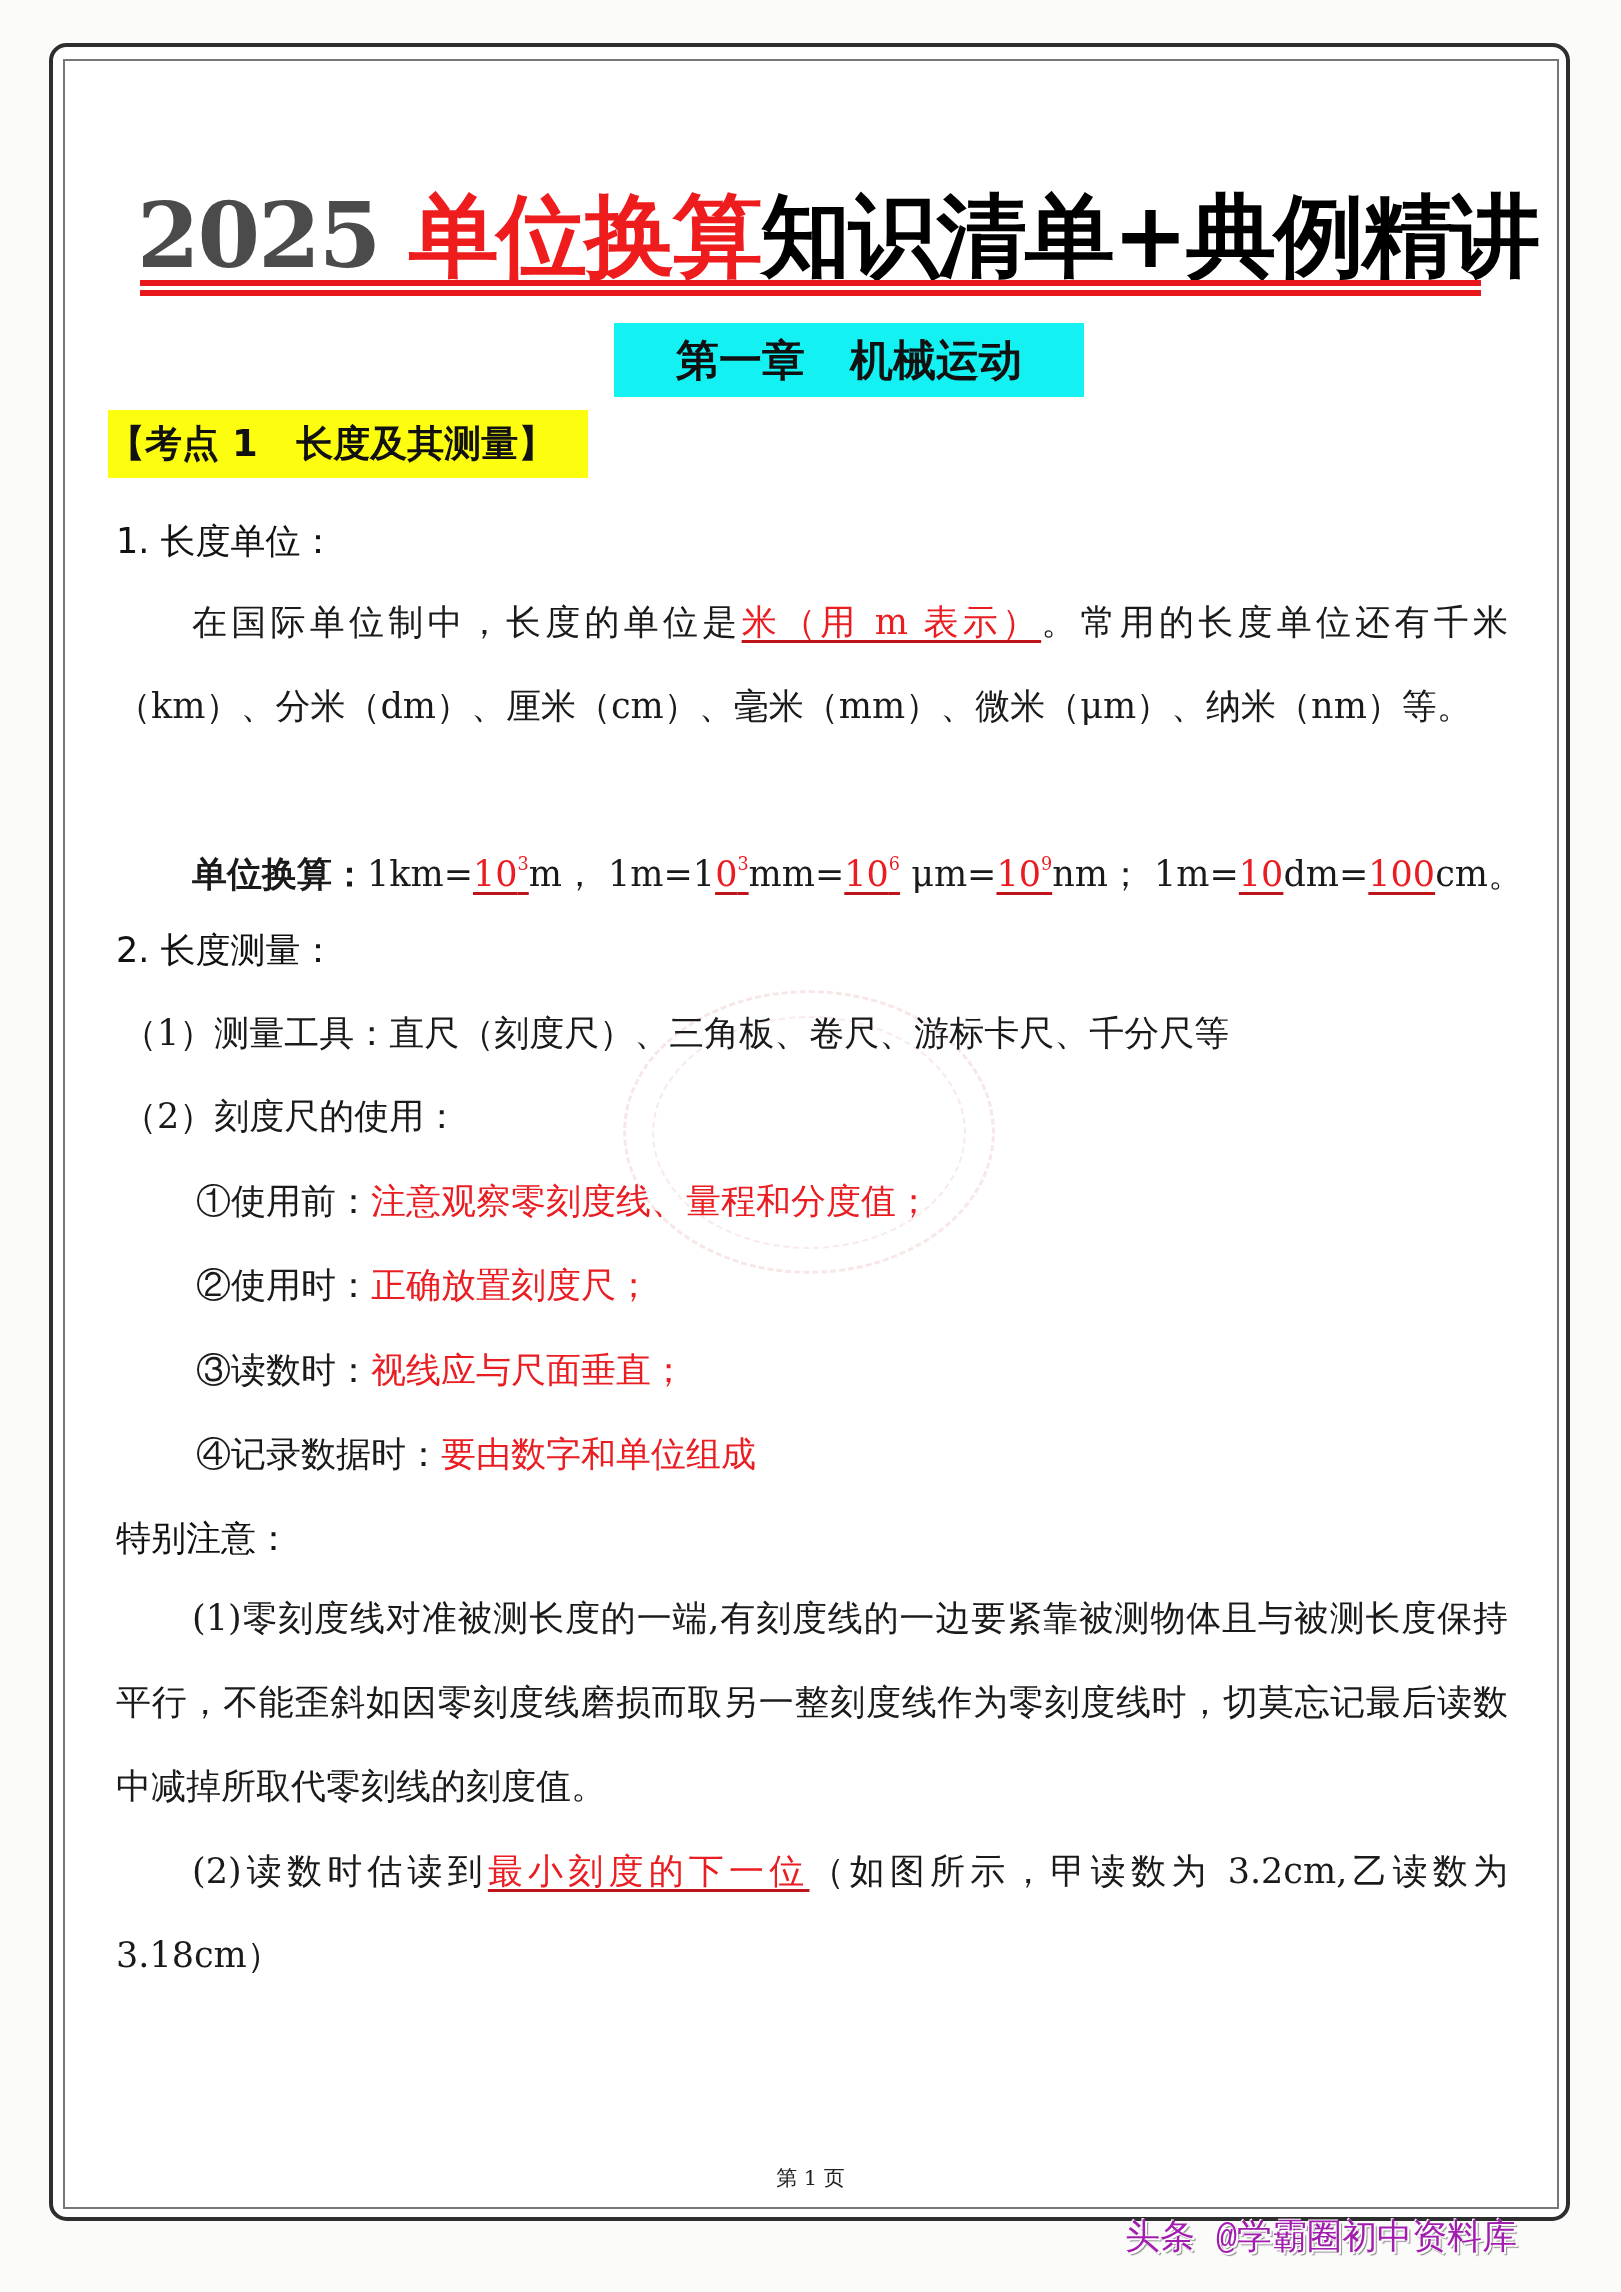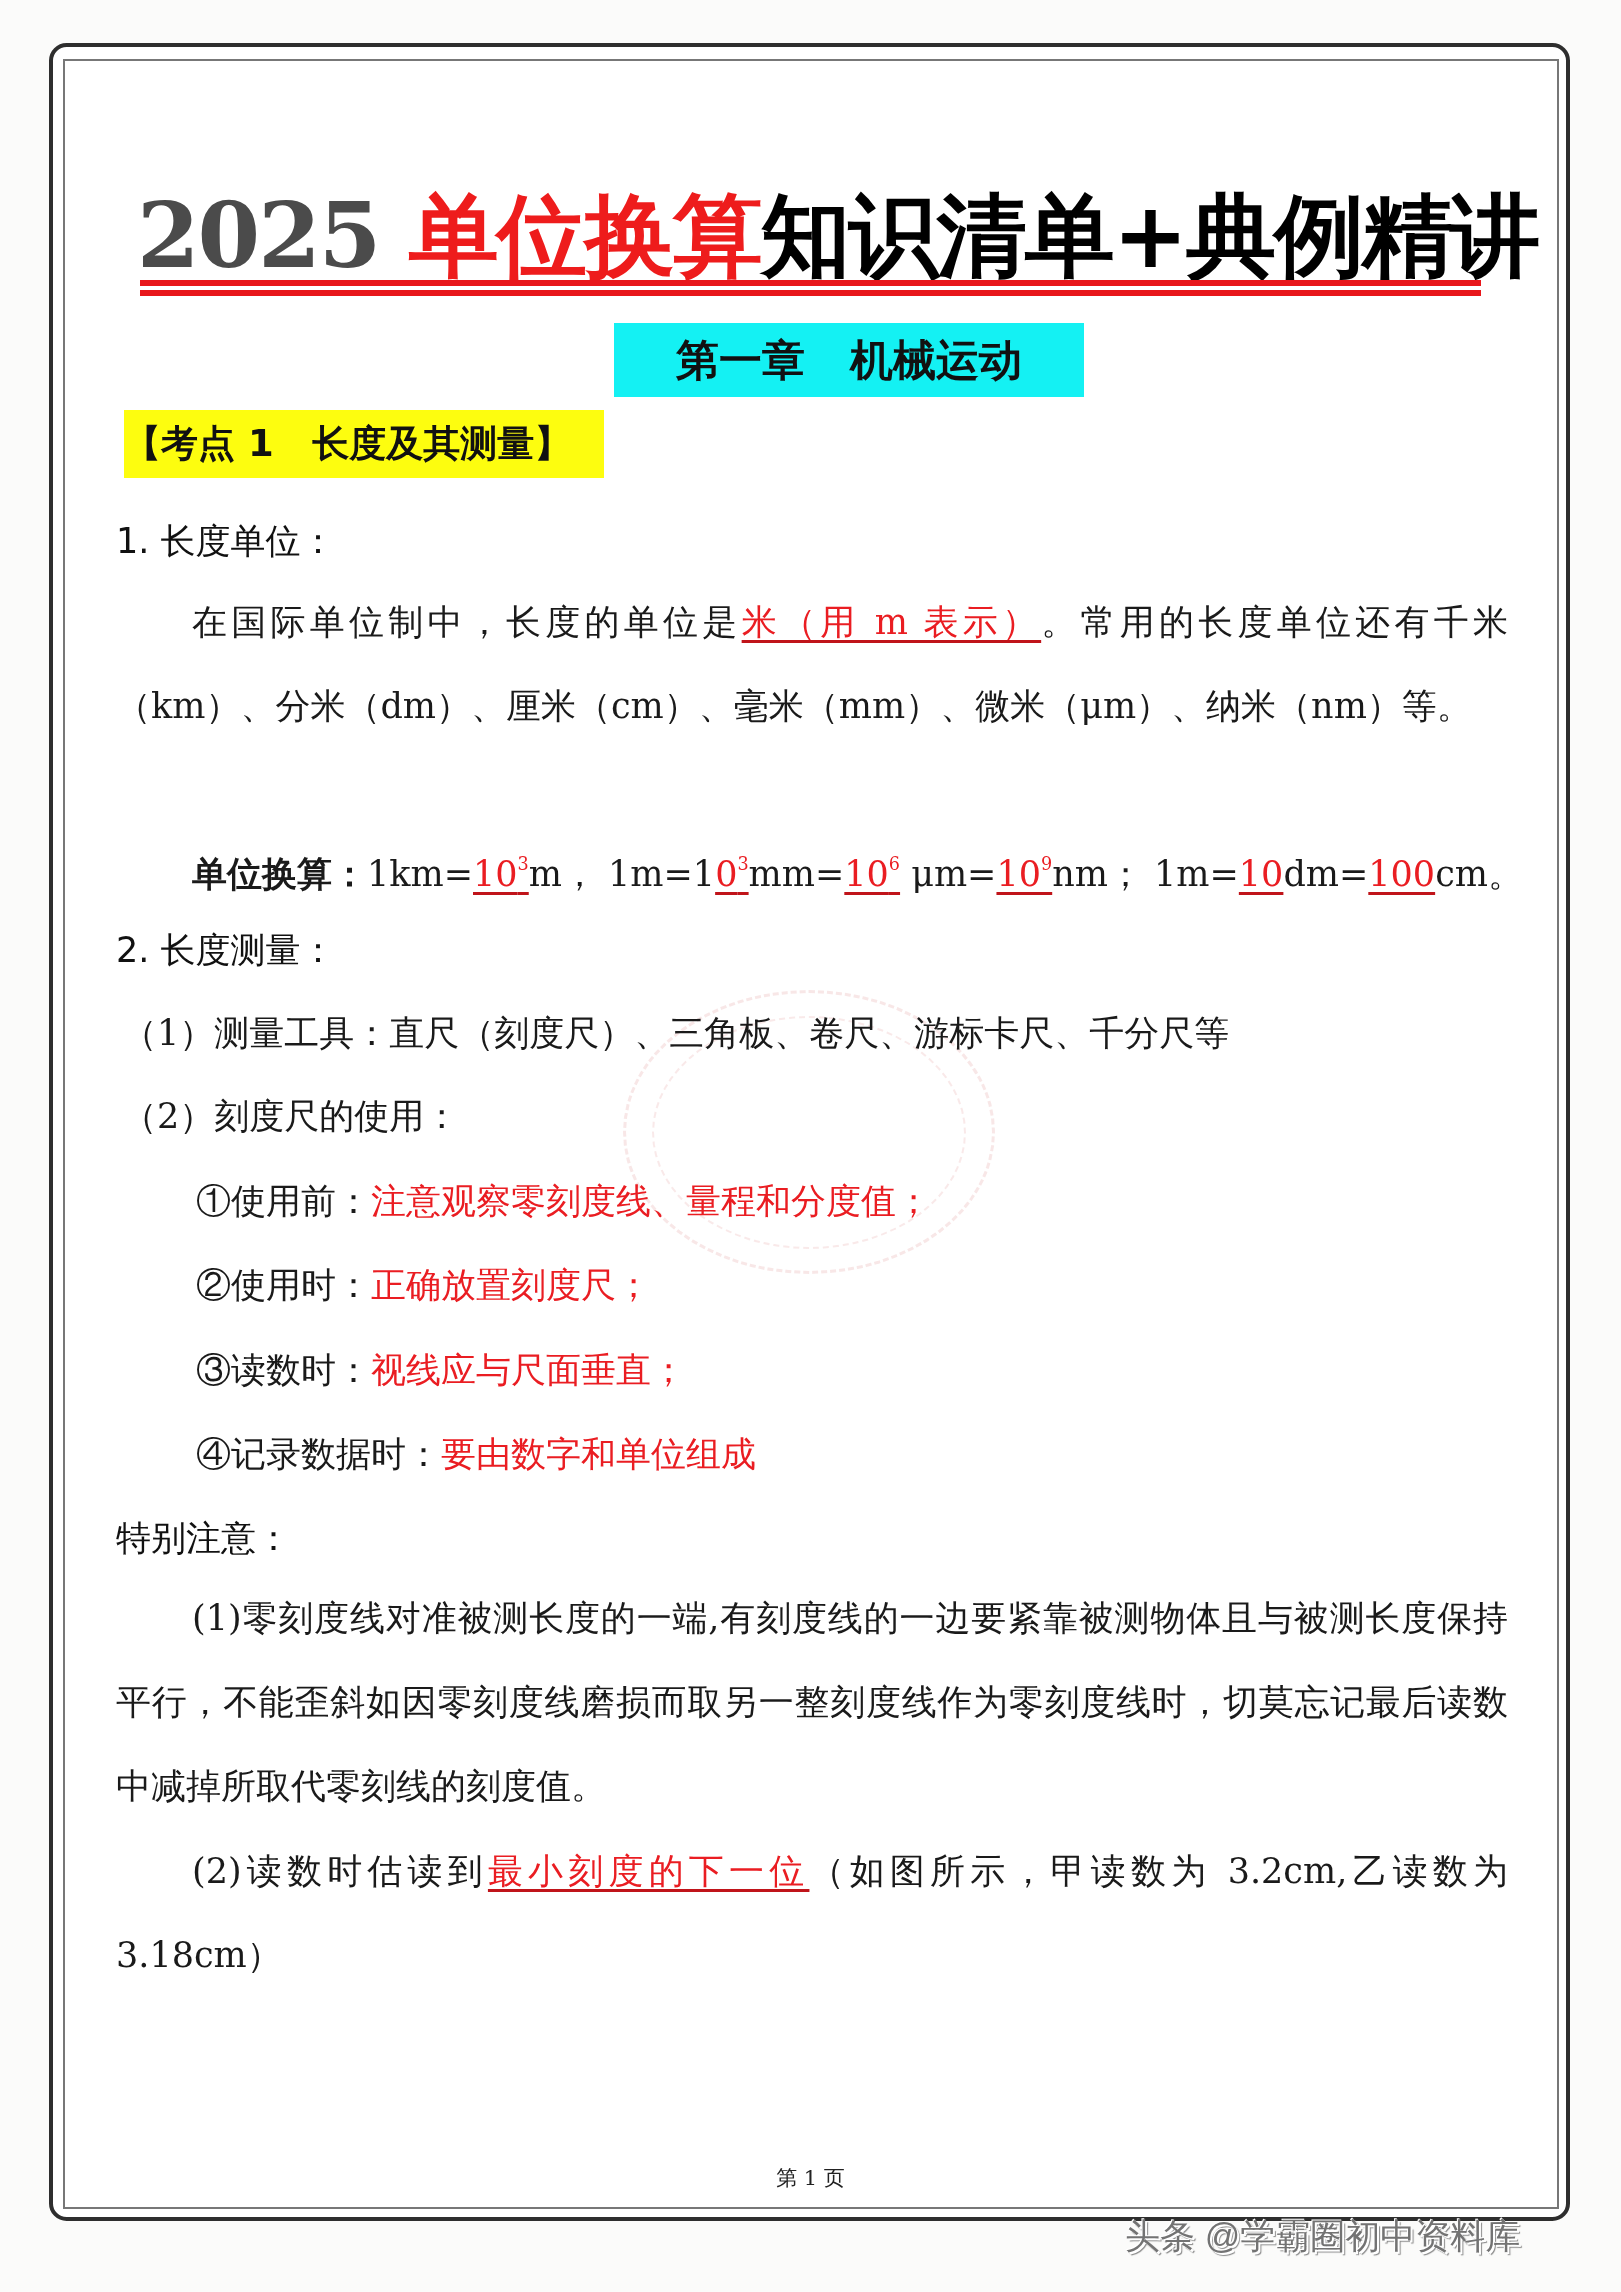--- a/index.html
+++ b/index.html
@@ -83,21 +83,21 @@
     text-align: center;
     font-family: "DejaVu Sans", sans-serif;
     font-weight: bold;
     font-size: 43px;
     line-height: 74px;
     color: #111;
     white-space: pre;
   }
   .kp-box {
     position: absolute;
-    left: 124px; top: 410px;
+    left: 108px; top: 410px;
     width: 480px; height: 68px;
     background: #fdfd0f;
     font-family: "DejaVu Sans", sans-serif;
     font-weight: bold;
     font-size: 37px;
     line-height: 68px;
     color: #111;
     white-space: pre;
   }
   .h2 {
@@ -132,23 +132,23 @@
   .page-num {
     position: absolute;
     left: 0; width: 1621px; top: 2164px;
     text-align: center;
     font-size: 21px;
     color: #222;
   }
   .footer-mark {
     position: absolute;
     left: 1125px; top: 2213px;
-    font-family: Liberation Sans, sans-serif;
-    font-size: 35px;
-    color: #737373;
+    font-family: Liberation Mono, monospace;
+    font-size: 35px;
+    color: #a21caf;
     text-shadow: 2px 2px 0 #fff, -1px -1px 0 #fff, 2.9px 2.9px 1px #888;
     white-space: nowrap;
   }
 </style>
 </head>
 <body>
 
 <div class="outer-frame"></div>
 <div class="inner-frame"></div>
 

